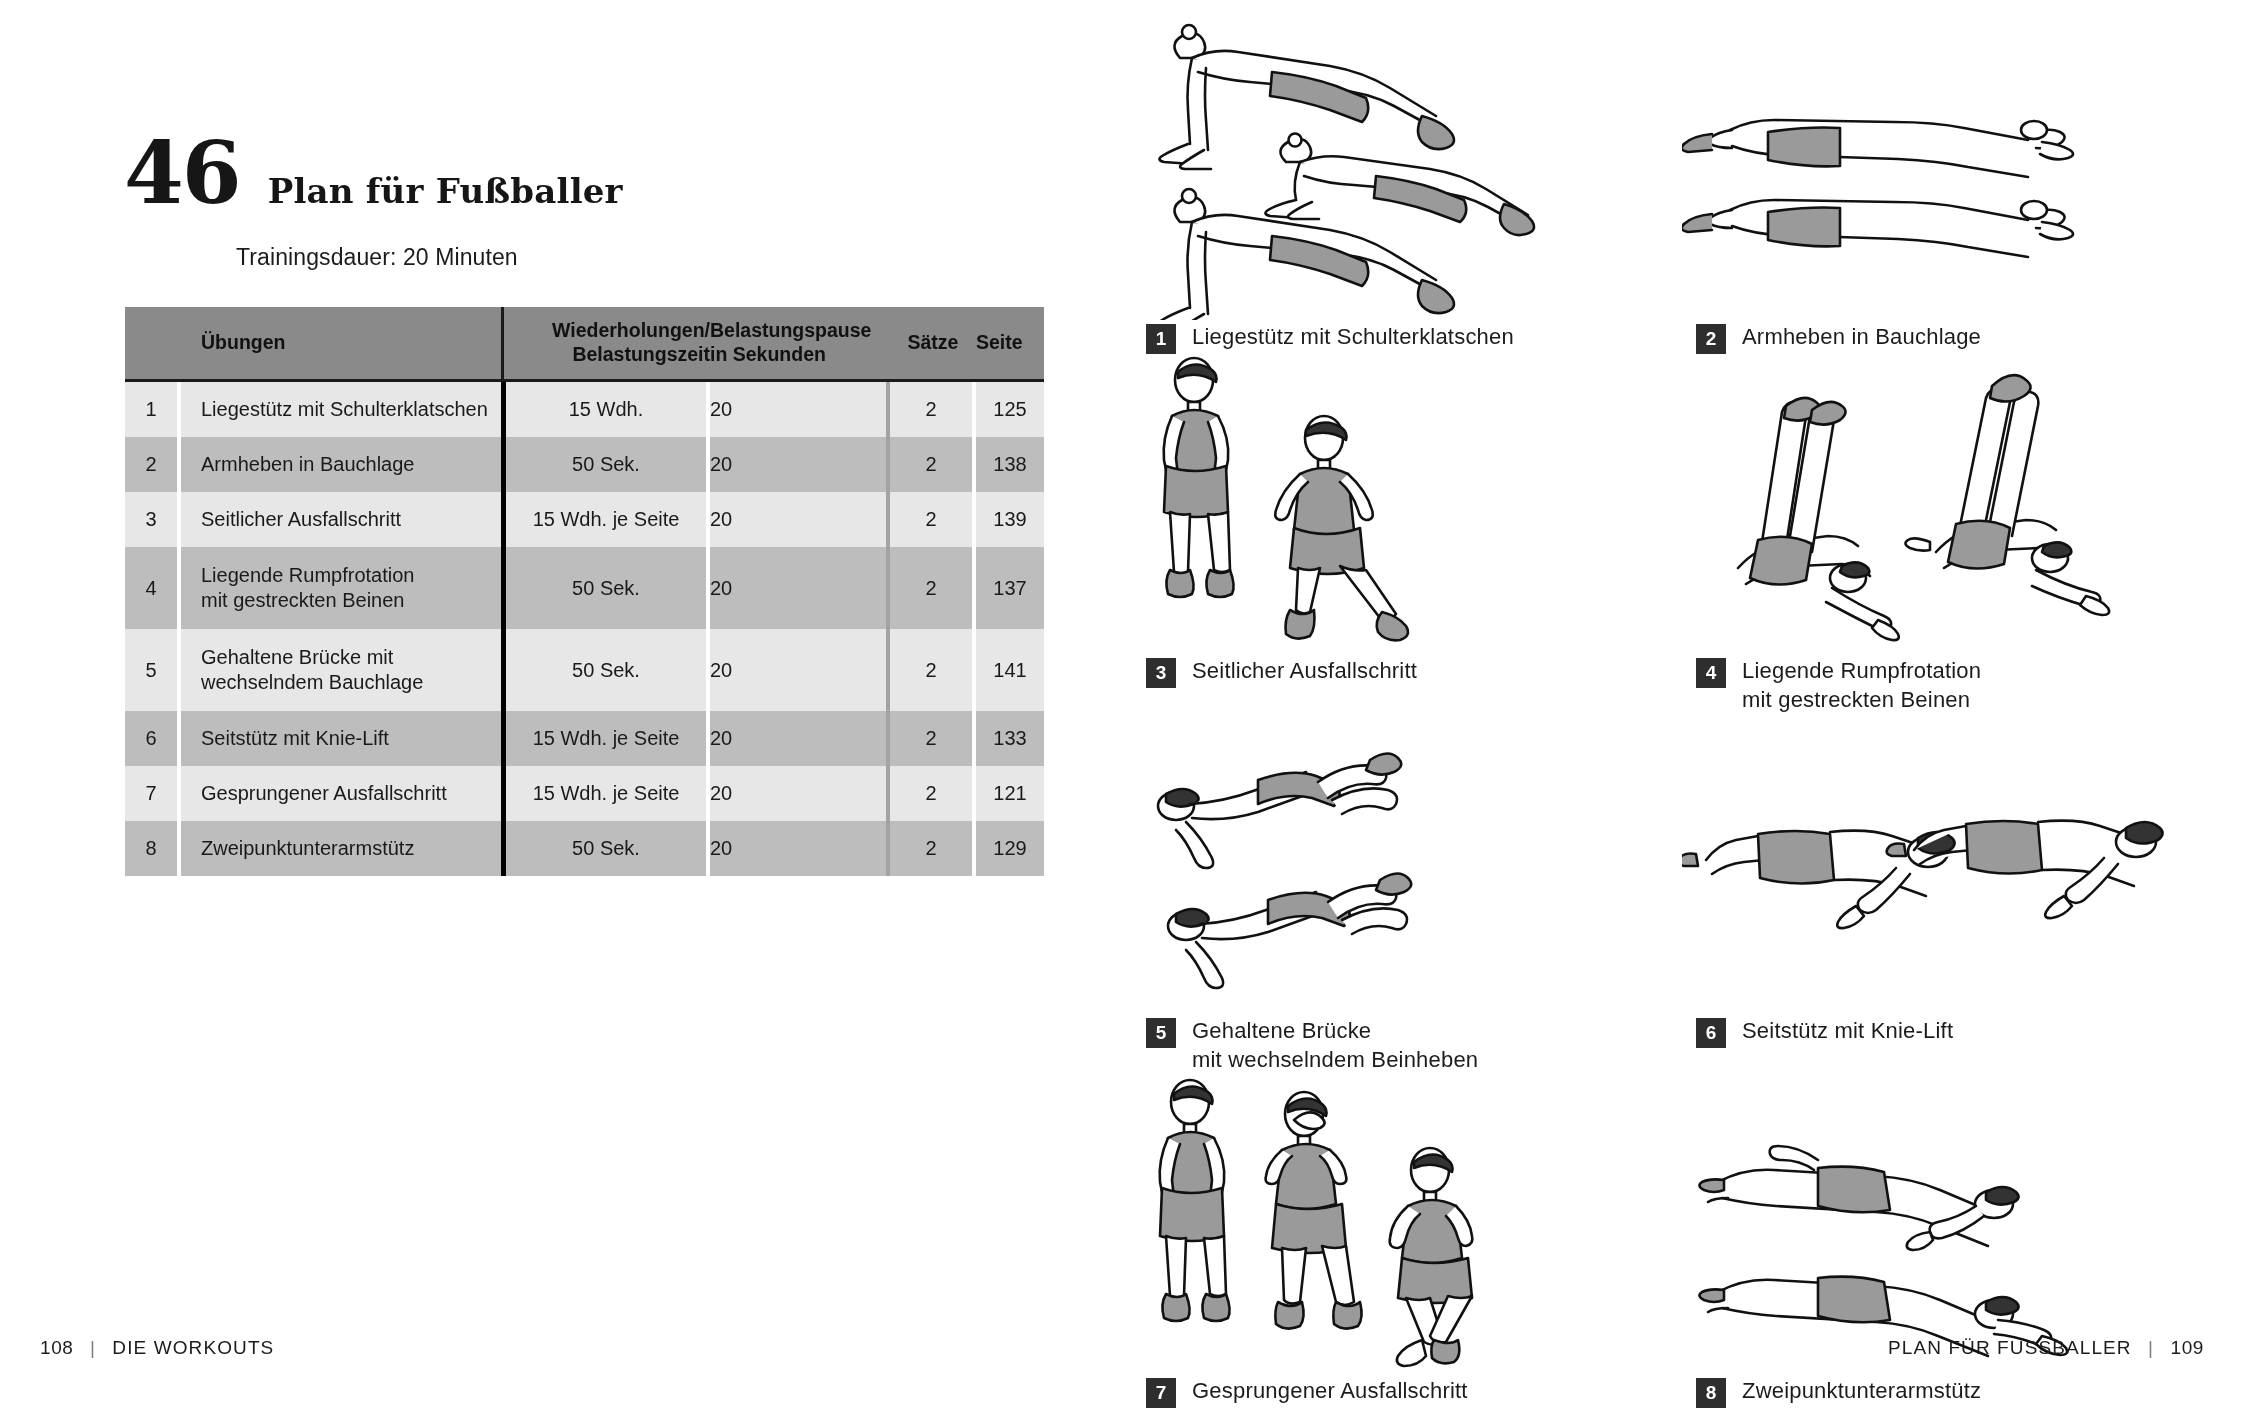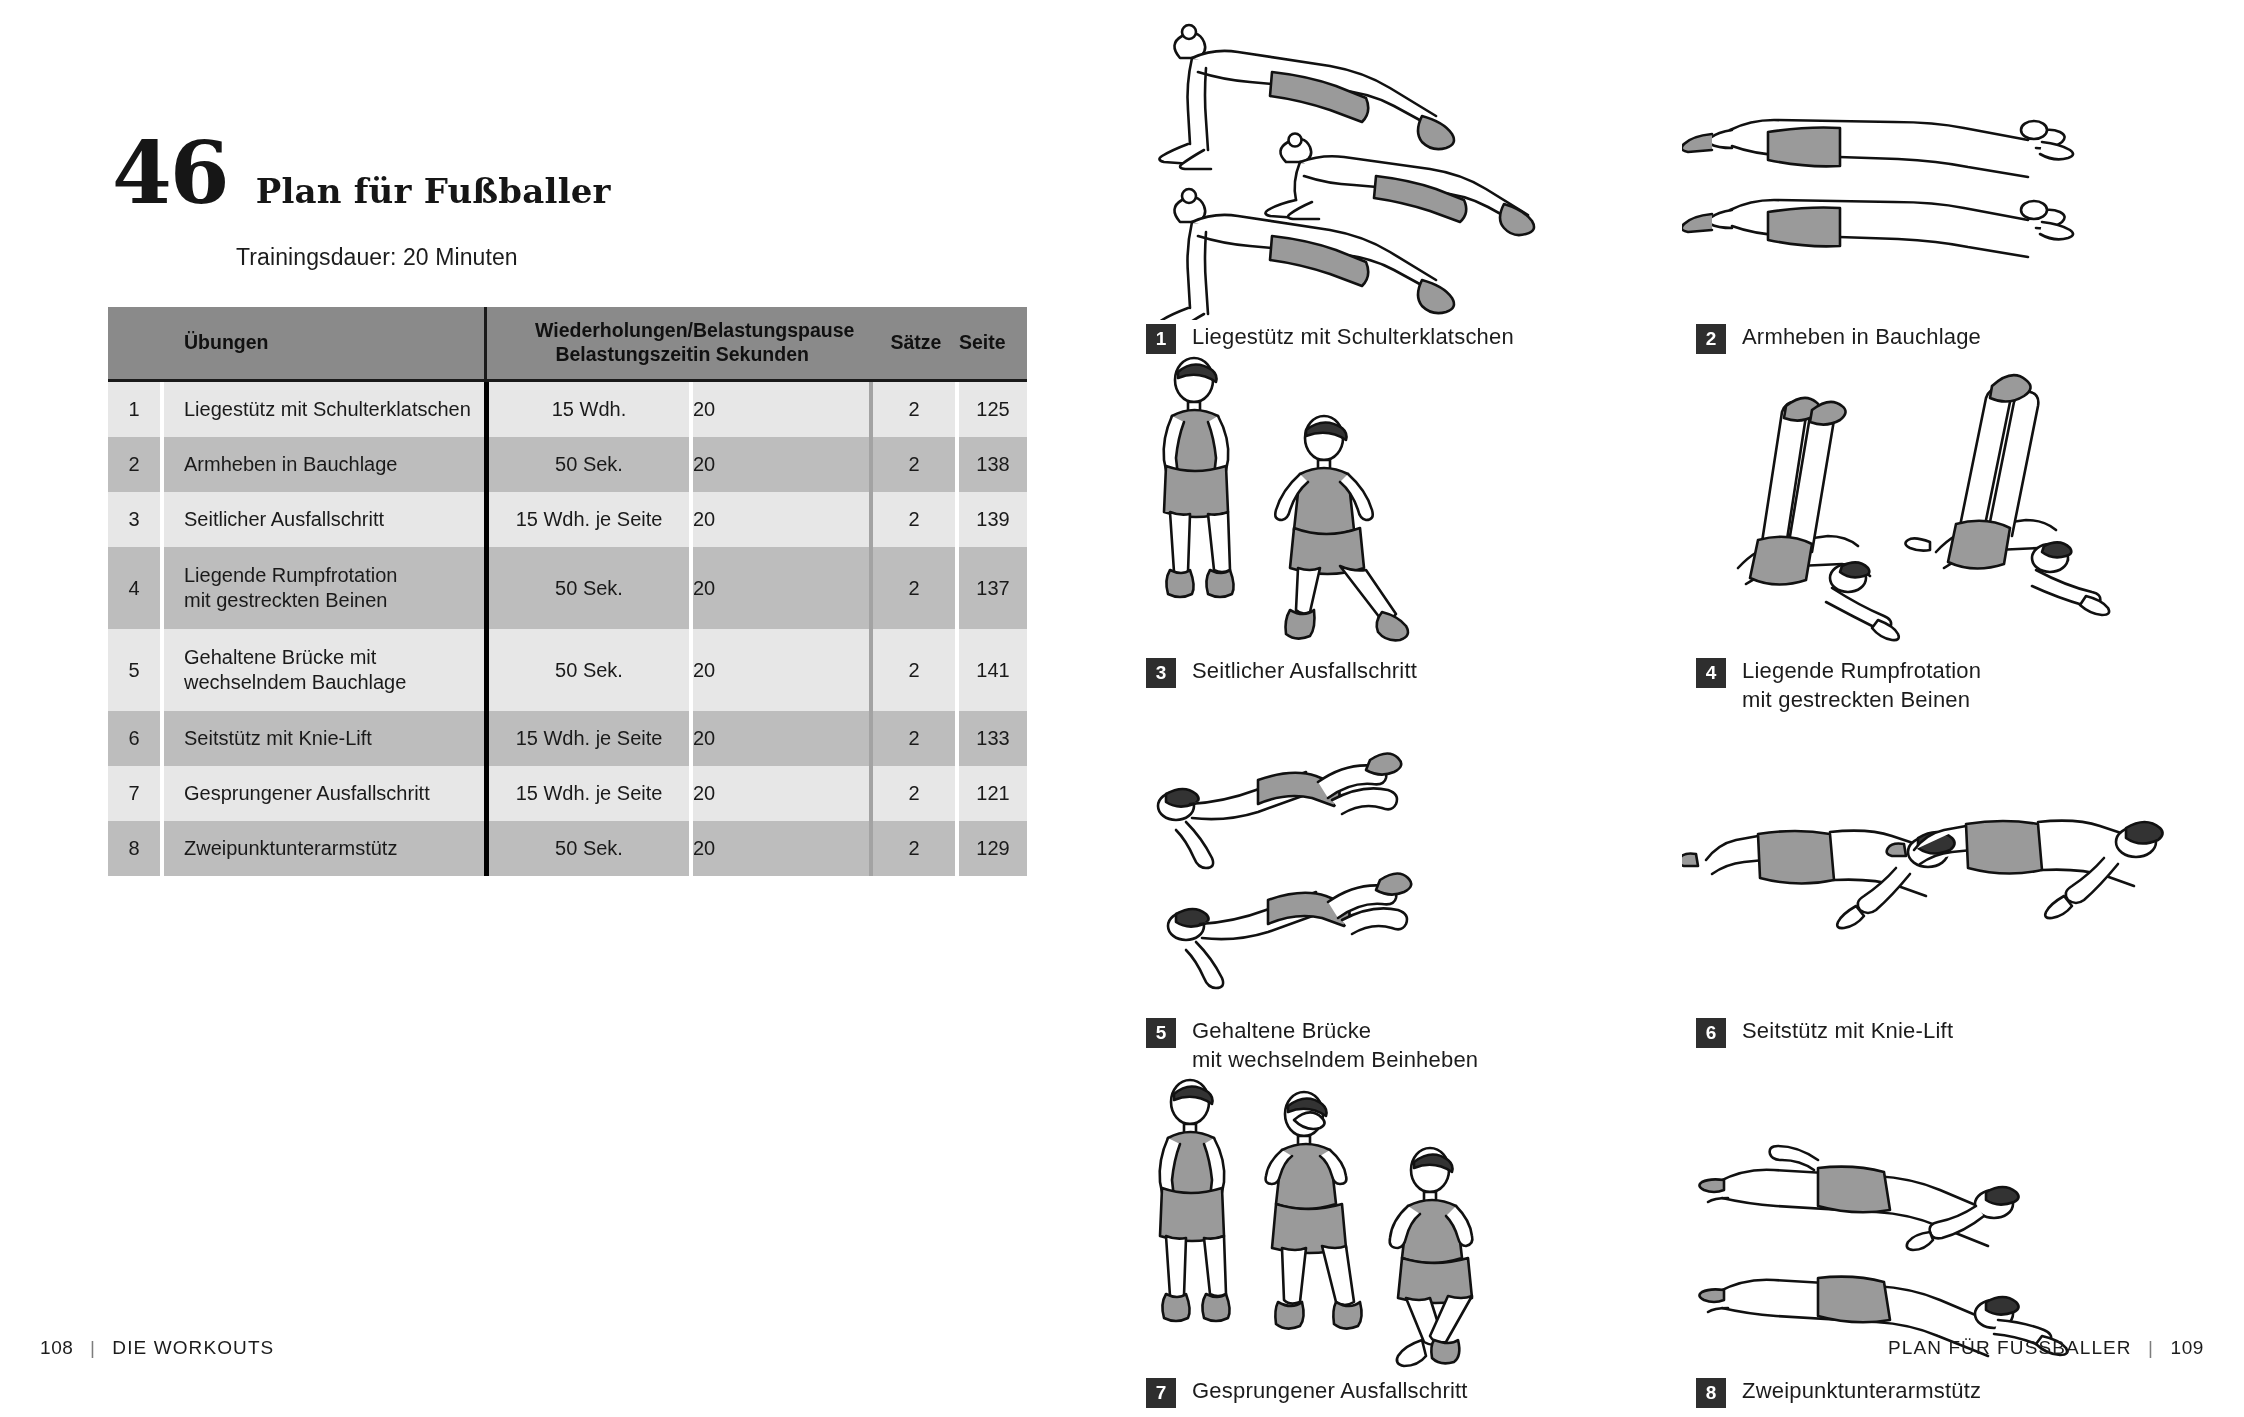--- a/index.html
+++ b/index.html
@@ -34,20 +34,21 @@
     display: flex;
     align-items: baseline;
   }
   .plan-number {
     font-family: "DejaVu Serif", serif;
     font-weight: bold;
     font-size: 86px;
     line-height: 0.85;
     letter-spacing: -2px;
     color: #161616;
+    margin-left: 12px;
   }
   .plan-title {
     font-family: "DejaVu Serif", serif;
     font-weight: bold;
     font-size: 34px;
     color: #161616;
     margin-left: 28px;
     letter-spacing: 0.2px;
   }
   .plan-subtitle {
@@ -56,21 +57,21 @@
     top: 244px;
     font-size: 23px;
     font-family: "Liberation Sans", sans-serif;
     color: #1c1c1c;
     letter-spacing: 0.1px;
   }
 
   
   .plan-table {
     position: absolute;
-    left: 108px;
+    left: 125px;
     top: 307px;
     border-collapse: separate;
     border-spacing: 0;
     width: 896px;
     table-layout: fixed;
   }
   .plan-table th, .plan-table td {
     padding: 0;
     vertical-align: middle;
   }

